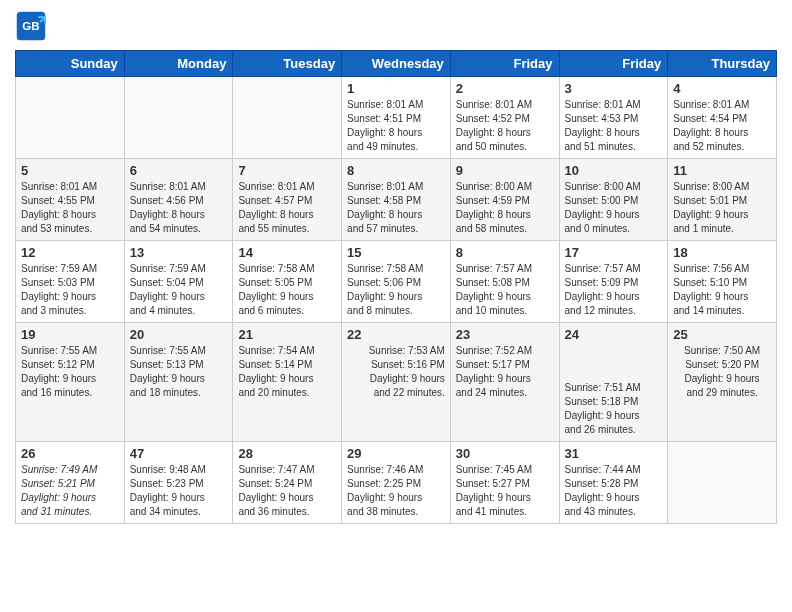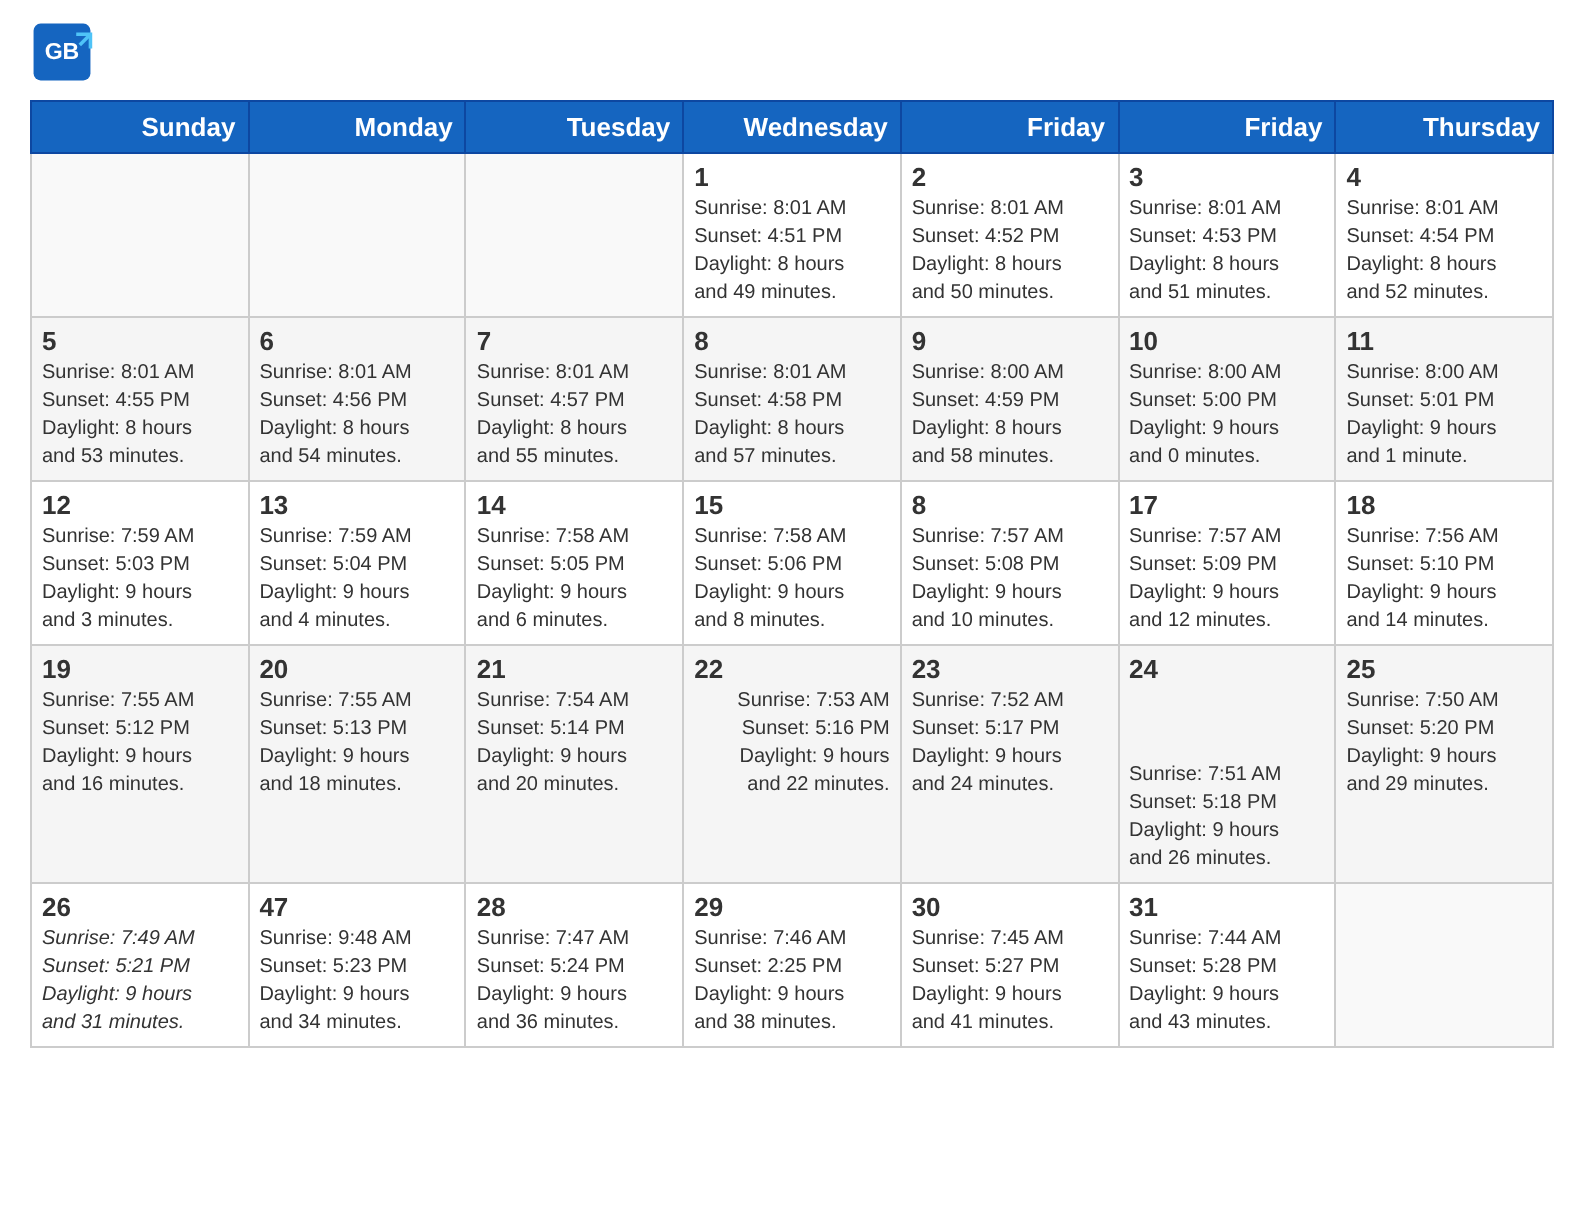--- a/index.html
+++ b/index.html
@@ -294,21 +294,21 @@
           </td>
           <td>
             <span class="day-number">24</span>
             <div class="day-info" style="white-space: pre-line; margin-top: 39px;">Sunrise: 7:51 AM
 Sunset: 5:18 PM
 Daylight: 9 hours
 and 26 minutes.</div>
           </td>
           <td>
             <span class="day-number">25</span>
-            <div class="day-info" style="white-space: pre-line;">Sunrise: 7:50 AM
+            <div class="day-info" style="white-space: pre-line; text-align: center;">Sunrise: 7:50 AM
 Sunset: 5:20 PM
 Daylight: 9 hours
 and 29 minutes.</div>
           </td>
         </tr>
         <tr>
           <td>
             <span class="day-number">26</span>
             <div class="day-info" style="white-space: pre-line; font-style: italic;">Sunrise: 7:49 AM
 Sunset: 5:21 PM

